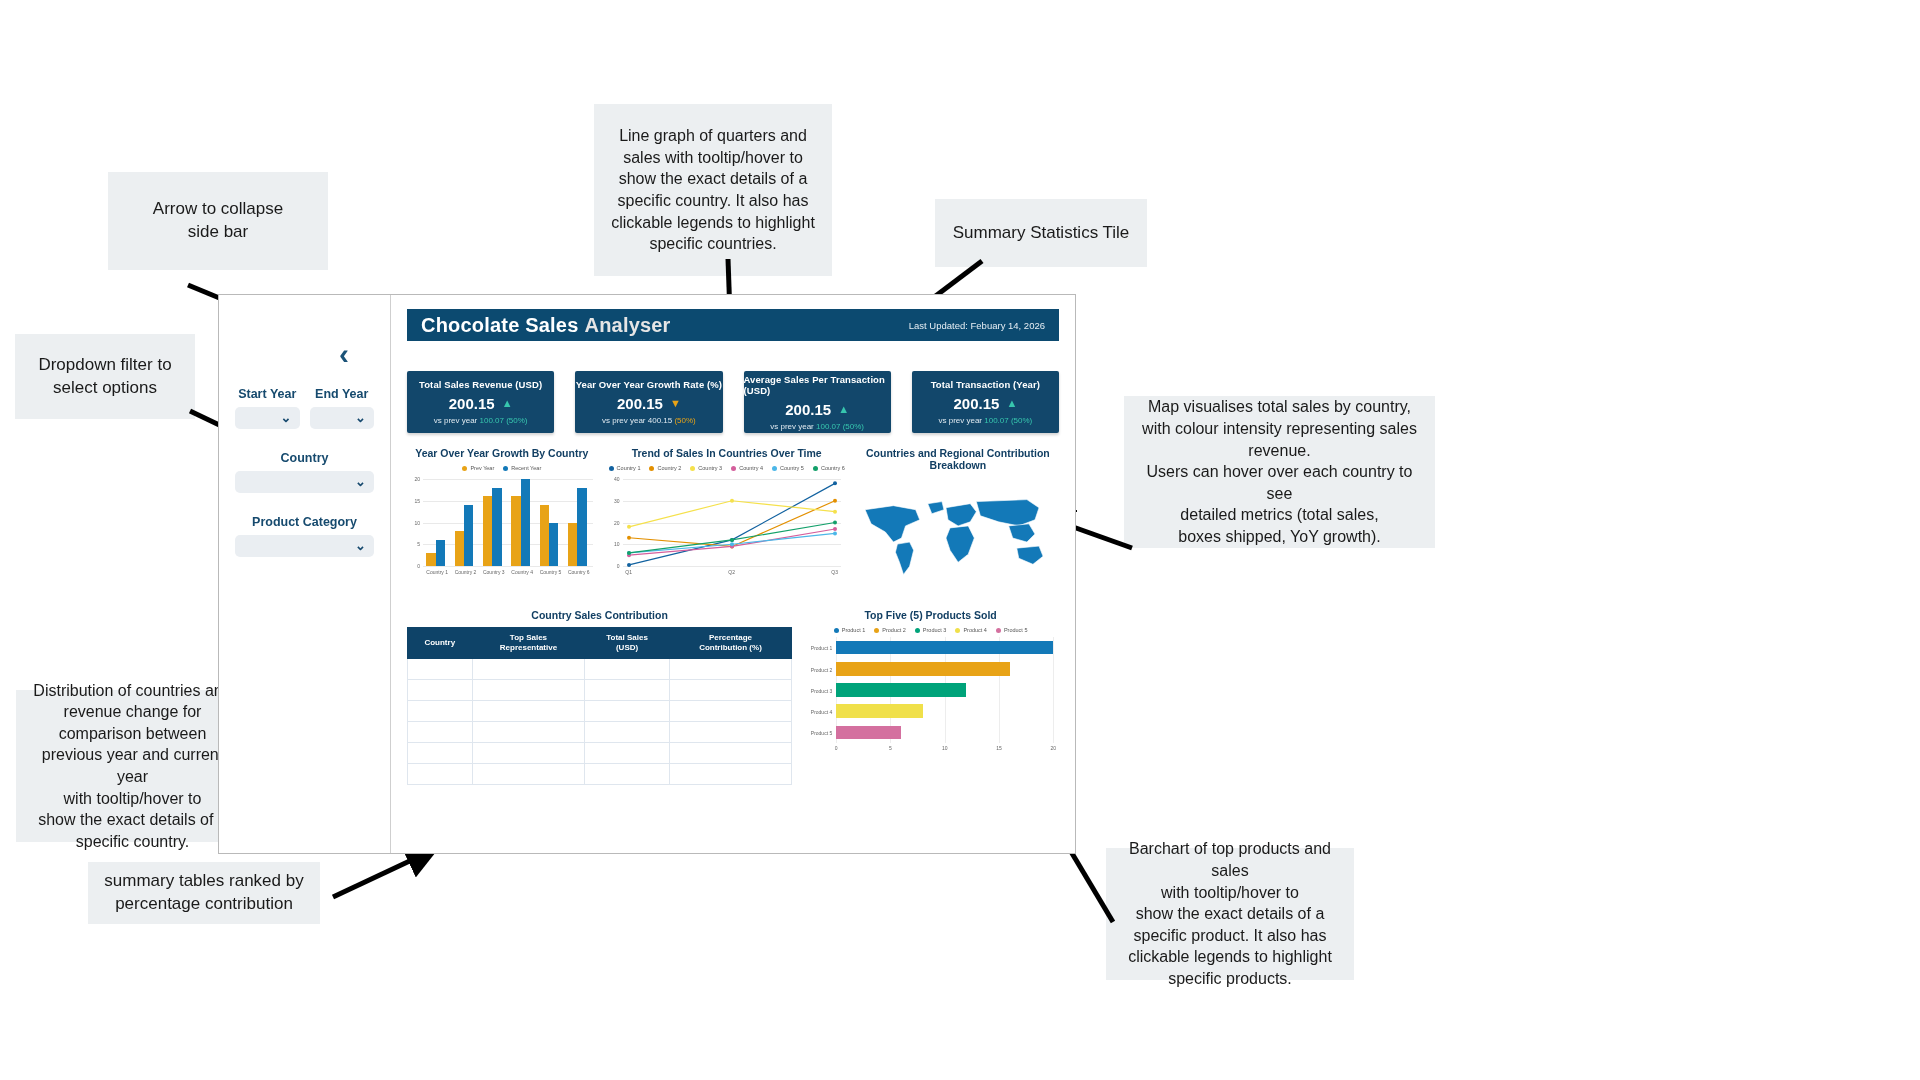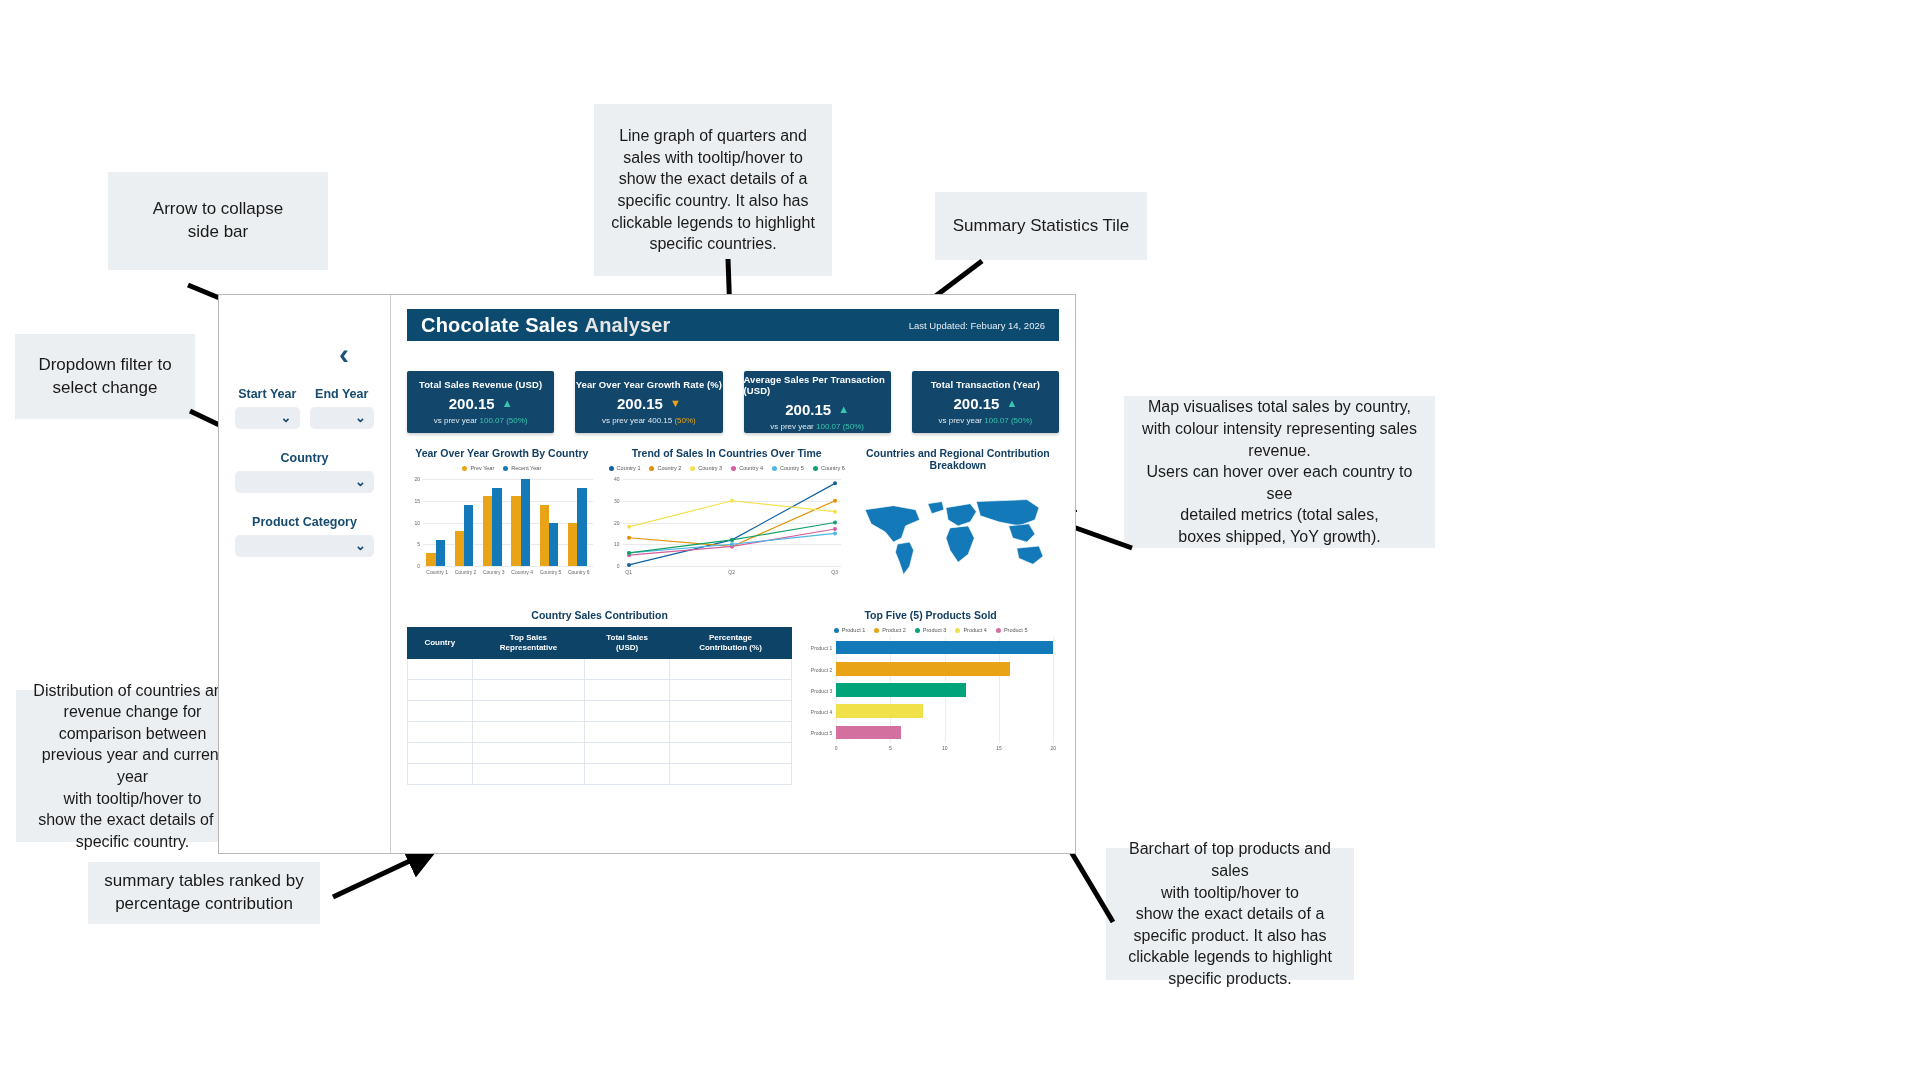--- a/index.html
+++ b/index.html
@@ -97,29 +97,29 @@
 
   #products-wrap{width:40%;}
 </style>
 </head>
 <body>
 
 <div class="annot" style="left:108px;top:172px;width:220px;height:98px;">Arrow to collapse
 side bar</div>
 
 <div class="annot" style="left:15px;top:334px;width:180px;height:85px;">Dropdown filter to
-select change</div>
+select options</div>
 
 <div class="annot" style="left:594px;top:104px;width:238px;height:172px;font-size:16px;">Line graph of quarters and sales with tooltip/hover to
 show the exact details of a
 specific country. It also has
 clickable legends to highlight
 specific countries.</div>
 
-<div class="annot" style="left:935px;top:192px;width:212px;height:68px;">Summary Statistics Tile</div>
+<div class="annot" style="left:935px;top:199px;width:212px;height:68px;">Summary Statistics Tile</div>
 
 <div class="annot" style="left:1124px;top:396px;width:311px;height:152px;font-size:16px;">Map visualises total sales by country,
 with colour intensity representing sales  revenue.
 Users can hover over each country to see
 detailed metrics (total sales,
 boxes shipped, YoY growth).</div>
 
 <div class="annot" style="left:16px;top:690px;width:233px;height:152px;font-size:16px;">Distribution of countries and
 revenue change for comparison between
 previous year and current year

